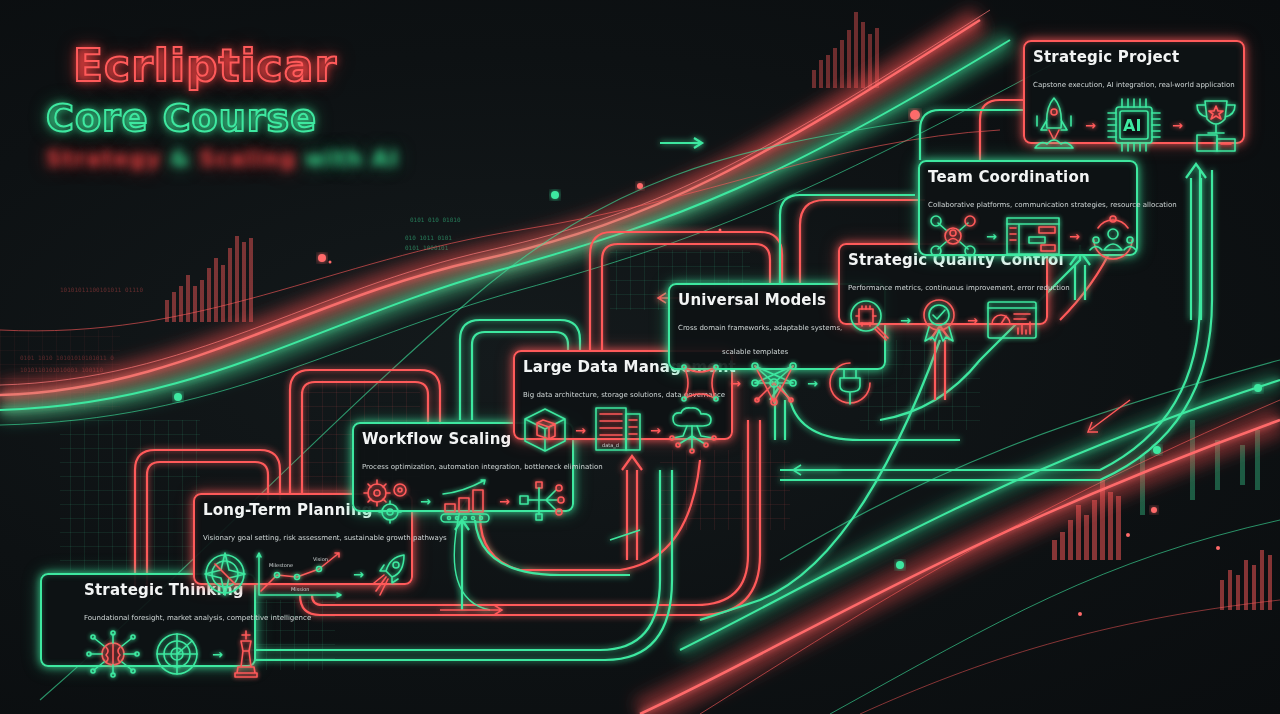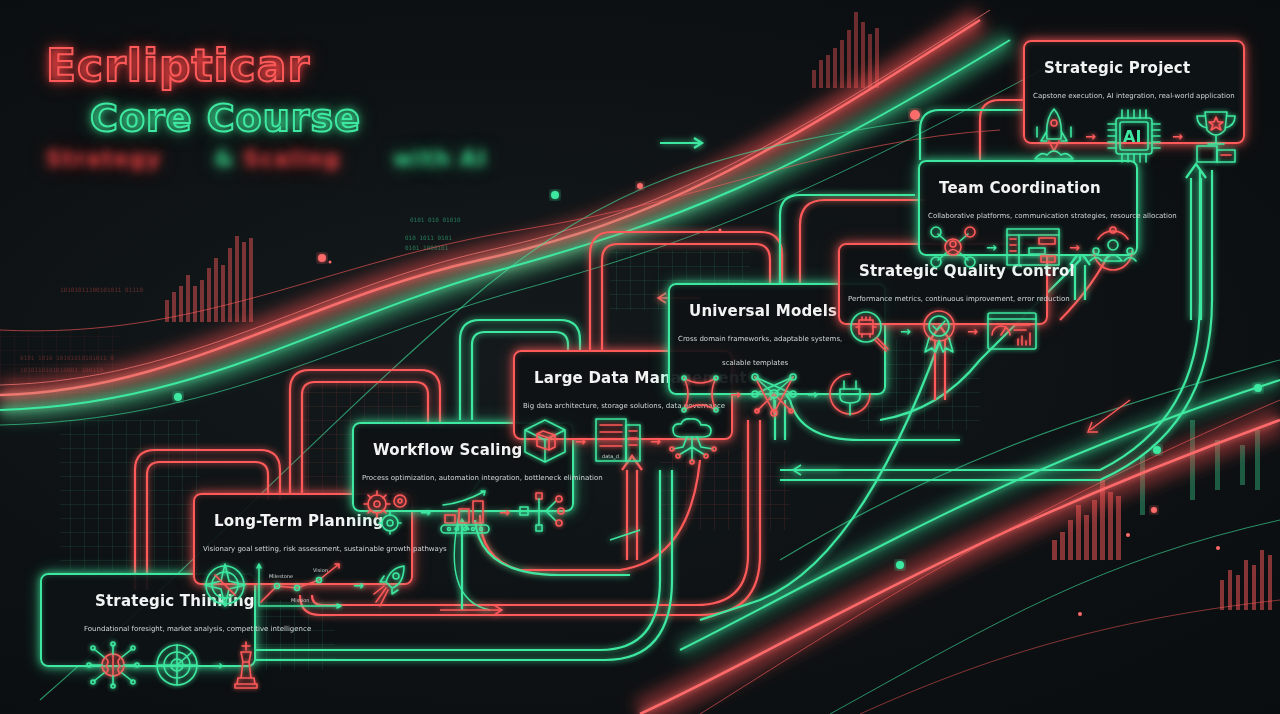--- a/index.html
+++ b/index.html
@@ -4,33 +4,33 @@
   <style>
     html, body { margin:0; padding:0; }
     body {
       width:1280px; height:714px; overflow:hidden; position:relative;
       background: radial-gradient(ellipse at 40% 50%, #141a1c 0%, #0d1113 60%, #0a0d0f 100%);
       font-family: "DejaVu Sans", sans-serif;
     }
     #bg { position:absolute; left:0; top:0; width:1280px; height:714px; }
     .title { position:absolute; left:46px; font-family:"DejaVu Sans", sans-serif; font-weight:bold; letter-spacing:1px; color:transparent; }
     .t-red { -webkit-text-stroke:2px #ff5a5a; text-shadow:0 0 8px rgba(255,70,70,.8), 0 0 18px rgba(255,60,60,.5); }
-    .t-green { -webkit-text-stroke:2px #3ee8a0; text-shadow:0 0 8px rgba(60,230,150,.8), 0 0 18px rgba(60,230,150,.5);margin-left:44px; }
-    #title1 { top:40px; font-size:44px; }
+    .t-green { -webkit-text-stroke:2px #3ee8a0; text-shadow:0 0 8px rgba(60,230,150,.8), 0 0 18px rgba(60,230,150,.5); }
+    #title1 { top:40px; font-size:44px;margin-left:27px; }
     #title2 { top:96px; font-size:38px; }
     #title3 { top:146px; font-size:22px; }
     #title3 span { -webkit-text-stroke:1.5px; }
 
     .card {
       position:absolute; background:rgba(14,18,20,.93); border-radius:8px; box-sizing:border-box;
       padding:6px 8px 4px 8px;
     }
     .card.g { border:2px solid #3ee8a0; box-shadow:0 0 8px rgba(62,232,160,.8), 0 0 18px rgba(62,232,160,.35), inset 0 0 6px rgba(62,232,160,.3); }
     .card.r { border:2px solid #ff5a5a; box-shadow:0 0 8px rgba(255,90,90,.8), 0 0 18px rgba(255,90,90,.35), inset 0 0 6px rgba(255,90,90,.3); }
-    .card h3 { margin:11px; font-size:15px; font-weight:bold; color:#f2f4f4; white-space:nowrap; letter-spacing:.2px; }
+    .card h3 { margin:0; font-size:15px; font-weight:bold; color:#f2f4f4; white-space:nowrap; letter-spacing:.2px; }
     .card p { margin:15px 0 0 0; font-size:7px; color:#cfd6d6; white-space:nowrap; line-height:9px; }
     .icons { display:flex; align-items:center; gap:8px; margin-top:6px; }
     .arrow { font-size:13px; font-weight:bold; }
     .arrow.g { color:#3ee8a0; text-shadow:0 0 4px #3ee8a0; }
     .arrow.r { color:#ff5a5a; text-shadow:0 0 4px #ff5a5a; }
     svg.ic { display:block; overflow:visible; }
     svg.ic * { fill:none; stroke-width:1.6; stroke-linecap:round; stroke-linejoin:round; }
     .sg { stroke:#3ee8a0; filter:drop-shadow(0 0 2px #3ee8a0); }
     .sr { stroke:#ff5a5a; filter:drop-shadow(0 0 2px #ff5a5a); }
     .lbl { font-size:5px; fill:#cfd6d6 !important; stroke:none !important; }
@@ -344,21 +344,21 @@
       <path class="sg" d="M23 20 L23 30 M23 30 L10 38 M23 30 L36 38 M18 20 L14 30 L4 32 M28 20 L32 30 L44 32 M23 30 L23 44"></path>
       <circle class="sr" cx="9" cy="39" r="2"></circle>
         <circle class="sr" cx="37" cy="39" r="2"></circle>
         <circle class="sr" cx="3" cy="32" r="2"></circle>
         <circle class="sr" cx="45" cy="32" r="2"></circle>
         <circle class="sr" cx="23" cy="45" r="2"></circle>
     </svg>
   </div>
 </div>
 
-<div class="card g" style="left:668px;top:283px;width:218px;height:112px;">
+<div class="card g" style="left:668px;top:283px;width:218px;height:87px;">
   <h3>Universal Models</h3>
   <p>Cross domain frameworks, adaptable systems,</p>
   <p style="padding-left:44px;">scalable templates</p>
   <div class="icons" style="margin-top:3px;">
     <svg class="ic" width="44" height="44" viewBox="0 0 44 44">
       <path class="sr" d="M6 6 Q22 16 38 6 Q30 22 38 38 Q22 28 6 38 Q14 22 6 6 Z"></path>
       <circle class="sg" cx="6" cy="6" r="2"></circle>
         <circle class="sg" cx="38" cy="6" r="2"></circle>
         <circle class="sg" cx="6" cy="38" r="2"></circle>
         <circle class="sg" cx="38" cy="38" r="2"></circle>

